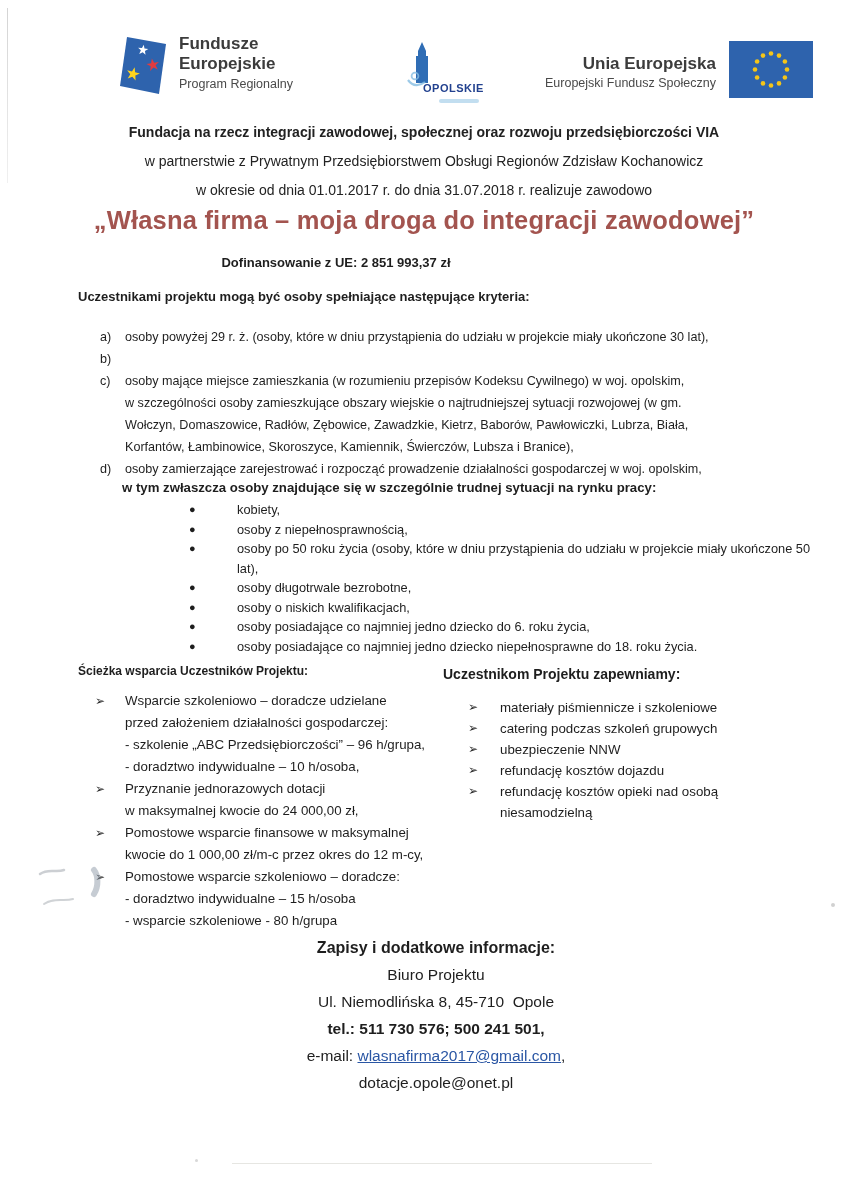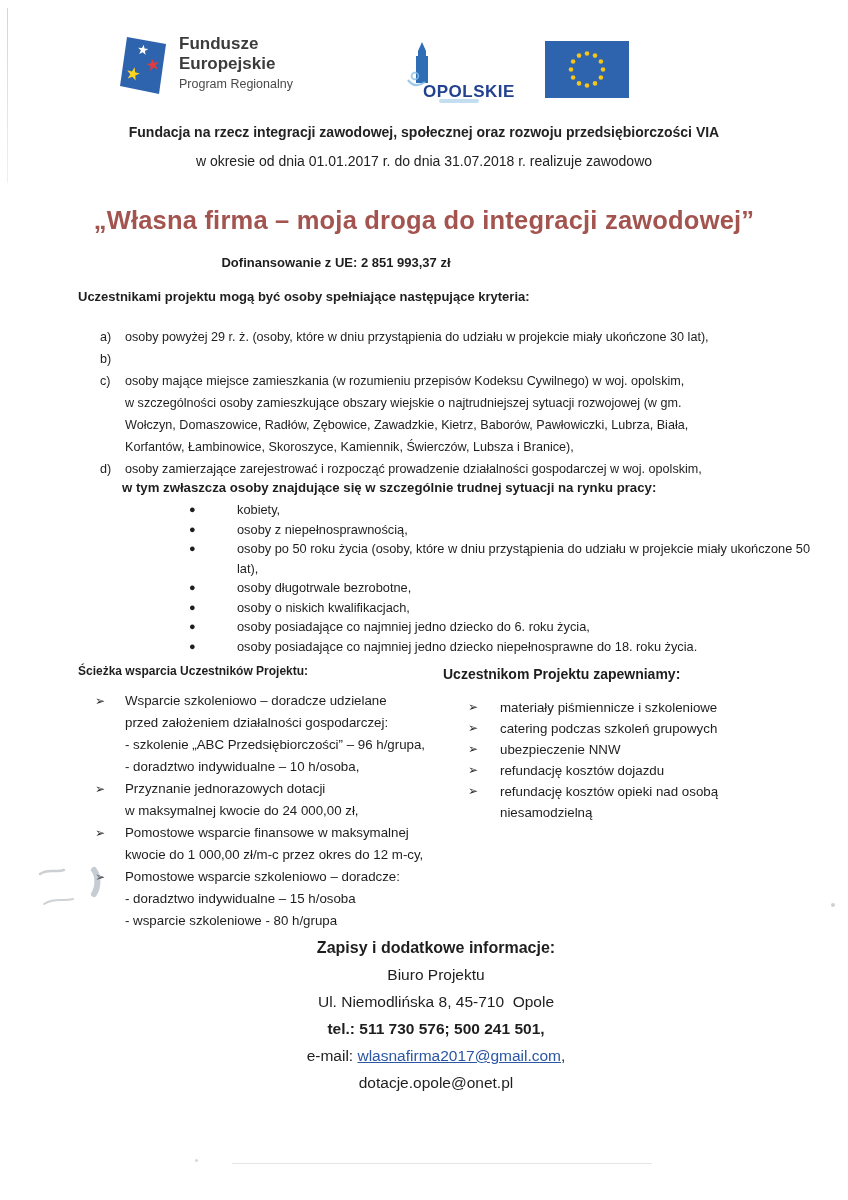--- a/index.html
+++ b/index.html
@@ -7,21 +7,21 @@
     width:848px;height:1200px;position:relative;background:#ffffff;
     font-family:"Liberation Sans",sans-serif;color:#1e1e1e;overflow:hidden;
   }
   b,.bold{font-weight:400;}
   
   .logo-fe{position:absolute;left:118px;top:34px;display:flex;gap:11px;align-items:flex-start;}
   .fe-text .l1{font-size:17px;font-weight:700;color:#3c3c3c;line-height:20px;}
   .fe-text .l3{font-size:12.5px;color:#4a4a4a;margin-top:3px;}
   .logo-op{position:absolute;left:393px;top:42px;width:110px;height:64px;}
   .op-tower{position:absolute;left:14px;top:0;}
-  .op-name{position:absolute;left:30px;top:40px;font-size:17px;font-weight:700;color:#22418f;letter-spacing:.5px;}
+  .op-name{position:absolute;left:30px;top:40px;font-size:11px;font-weight:700;color:#22418f;letter-spacing:.5px;}
   .op-tagline{position:absolute;left:46px;top:57px;width:40px;height:4px;background:#8fc3e4;opacity:.55;border-radius:2px;}
   .logo-ue{position:absolute;left:545px;top:41px;display:flex;gap:13px;align-items:center;}
   .ue-text{text-align:right;}
   .ue-text .l1{font-size:17px;font-weight:700;color:#3c3c3c;line-height:20px;}
   .ue-text .l2{font-size:12.5px;color:#4a4a4a;margin-top:2px;}
   
   .intro{position:absolute;top:118px;left:0;width:848px;text-align:center;font-size:14px;line-height:29px;color:#222;}
   .intro .l1{font-weight:700;}
   
   .main-title{position:absolute;top:206px;left:0;width:848px;text-align:center;font-size:25.5px;font-weight:700;color:#a3544f;letter-spacing:.2px;}
@@ -91,20 +91,24 @@
       <path d="M15,0 L19,9 L19,14 L21,14 L21,41 L9,41 L9,14 L11,14 L11,9 Z" fill="#2f6db5"></path>
       <path d="M1,38 C6,45 13,44 18,40" stroke="#85bde2" stroke-width="2.2" fill="none" opacity="0.8"></path>
       <circle cx="8" cy="34" r="3.4" fill="none" stroke="#85bde2" stroke-width="1.8" opacity="0.8"></circle>
     </svg>
   </span>
   <span class="op-name">OPOLSKIE</span>
   <span class="op-tagline"></span>
 </div>
 
 <div class="logo-ue">
+  <span class="ue-text">
+    <div class="l1">Unia Europejska</div>
+    <div class="l2">Europejski Fundusz Społeczny</div>
+  </span>
   <span>
     <svg width="84" height="57" viewBox="0 0 84 57">
       <rect width="84" height="57" fill="#2e63ad"></rect>
       <g fill="#f5c518">
         <circle cx="58" cy="28.5" r="2.3"></circle>
           <circle cx="55.9" cy="36.5" r="2.3"></circle>
         <circle cx="50" cy="42.4" r="2.3"></circle>
           <circle cx="42" cy="44.5" r="2.3"></circle>
         <circle cx="34" cy="42.4" r="2.3"></circle>
           <circle cx="28.1" cy="36.5" r="2.3"></circle>
@@ -114,20 +118,21 @@
           <circle cx="42" cy="12.5" r="2.3"></circle>
         <circle cx="50" cy="14.6" r="2.3"></circle>
           <circle cx="55.9" cy="20.5" r="2.3"></circle>
       </g>
     </svg>
   </span>
 </div>
 
 <div class="intro">
   <div class="l1">Fundacja na rzecz integracji zawodowej, społecznej oraz rozwoju przedsiębiorczości VIA</div>
+  <div class="l2">w partnerstwie z Prywatnym Przedsiębiorstwem Obsługi Regionów Zdzisław Kochanowicz</div>
   <div class="l3"><span>w okresie od dnia </span><b>01.01.2017</b><span> r. do dnia </span><b>31.07.2018</b><span> r. realizuje zawodowo</span></div>
 </div>
 
 <div class="main-title">„Własna firma – moja droga do integracji zawodowej”</div>
 <div class="funding">Dofinansowanie z UE: 2 851 993,37 zł</div>
 
 <div class="criteria-head">Uczestnikami projektu mogą być osoby spełniające następujące kryteria:</div>
 
 <div class="abcd">
   <div class="abcd-item">

